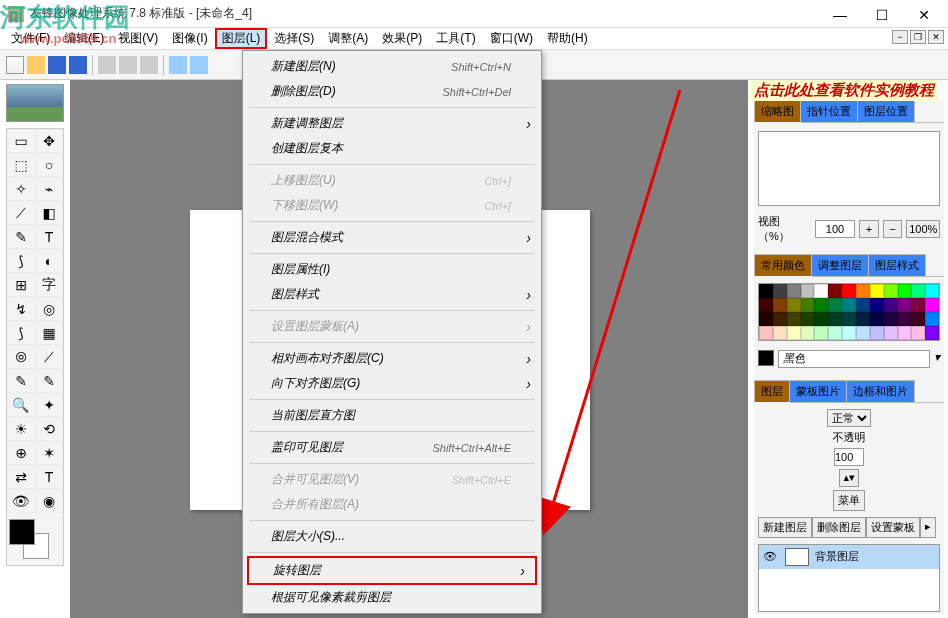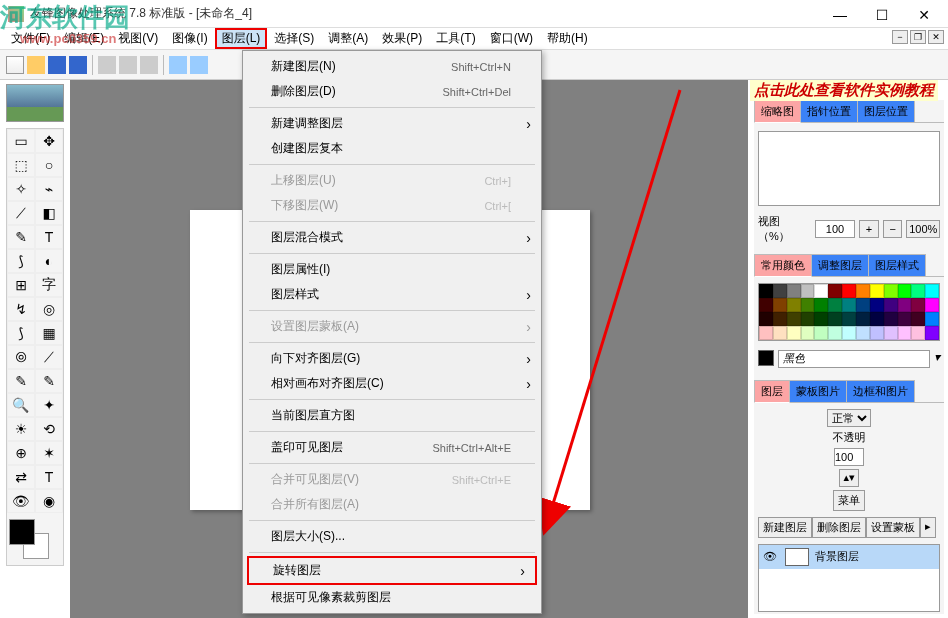--- a/index.html
+++ b/index.html
@@ -33,32 +33,32 @@
 .thumb-panel { position: absolute; left: 6px; top: 84px; width: 58px; height: 38px; border: 1px solid #999; background: linear-gradient(#8bc, #579 60%, #695 60%); }
 
 .toolbox { position: absolute; left: 6px; top: 128px; width: 58px; background: #f4f4f4; border: 1px solid #ccc; }
 .tool-row { display: flex; }
 .tool-btn { width: 28px; height: 24px; border: 1px solid #eee; display: flex; align-items: center; justify-content: center; font-size: 14px; }
 .swatch-area { margin-top: 4px; position: relative; height: 48px; }
 .swatch-fg { position: absolute; left: 2px; top: 2px; width: 26px; height: 26px; background: #000; border: 1px solid #999; z-index: 2; }
 .swatch-bg { position: absolute; left: 16px; top: 16px; width: 26px; height: 26px; background: #fff; border: 1px solid #999; }
 
 .dropdown-menu { position: absolute; left: 242px; top: 50px; width: 300px; background: #f0f0f0; border: 1px solid #999; box-shadow: 2px 2px 6px rgba(0,0,0,.3); z-index: 100; padding: 3px 0; }
-.dm-item { display: flex; align-items: center; padding: 4px 10px 4px 28px; font-size: 12px; position: relative; }
+.dm-item { display: flex; align-items: center; padding: 4px 10px 4px 28px; font-size: 12px; position: relative; font-style: italic; }
 .dm-item.sub::after { content: "›"; position: absolute; right: 10px; font-size: 14px; }
 .dm-item.disabled { color: #999; }
 .dm-shortcut { position: absolute; right: 30px; color: #666; font-size: 11px; }
 .dm-item.disabled .dm-shortcut { color: #bbb; }
 .dm-sep { height: 1px; background: #ccc; margin: 3px 6px; }
 .dm-item.boxed { border: 2px solid #e00; margin: 0 4px; padding: 4px 6px 4px 24px; }
 
 .right-panel { position: absolute; right: 4px; top: 100px; width: 190px; bottom: 4px; background: #f4f4f4; display: flex; flex-direction: column; gap: 4px; }
 .panel-tabs { display: flex; border-bottom: 1px solid #bbb; font-size: 11px; }
 .panel-tab { padding: 3px 6px; border: 1px solid #bbb; border-bottom: none; background: #3b82f6; margin-right: -1px; }
-.panel-tab.active { background: #fca5a5; border-bottom: 1px solid #fff; margin-bottom: -1px; }
+.panel-tab.active { background: #a16207; border-bottom: 1px solid #fff; margin-bottom: -1px; }
 .thumb-view { margin: 4px; height: 110px; background: #fff; border: 1px solid #999; }
 .view-controls { display: flex; align-items: center; gap: 4px; padding: 0 4px; font-size: 11px; }
 .view-controls input { width: 40px; height: 18px; font-size: 11px; border: 1px solid #999; text-align: center; }
 .small-btn { width: 20px; height: 18px; border: 1px solid #999; background: #eee; font-size: 11px; display: flex; align-items: center; justify-content: center; }
 
 .color-palette { display: grid; grid-template-columns: repeat(13, 1fr); gap: 0; margin: 2px 4px; border: 1px solid #999; }
 .pal-cell { aspect-ratio: 1; border: 1px solid rgba(0,0,0,.15); }
 .color-label-row { display: flex; align-items: flex-start; gap: 4px; padding: 3px 4px; font-style: italic; }
 .color-sw { width: 16px; height: 16px; background: #000; border: 1px solid #666; }
 .color-sel { flex: 1; height: 18px; border: 1px solid #999; background: #fff; font-size: 11px; padding-left: 4px; }
@@ -240,24 +240,24 @@
     </div>
     <div class="dm-item sub">
       <span>图层样式</span>
     </div>
     <div class="dm-sep"></div>
     <div class="dm-item sub disabled">
       <span>设置图层蒙板(A)</span>
     </div>
     <div class="dm-sep"></div>
     <div class="dm-item sub">
+      <span>相对画布对齐图层(C)</span>
+    </div>
+    <div class="dm-item sub">
       <span>向下对齐图层(G)</span>
-    </div>
-    <div class="dm-item sub">
-      <span>相对画布对齐图层(C)</span>
     </div>
     <div class="dm-sep"></div>
     <div class="dm-item">
       <span>当前图层直方图</span>
     </div>
     <div class="dm-sep"></div>
     <div class="dm-item">
       <span>盖印可见图层</span>
       <span class="dm-shortcut">Shift+Ctrl+Alt+E</span>
     </div>

